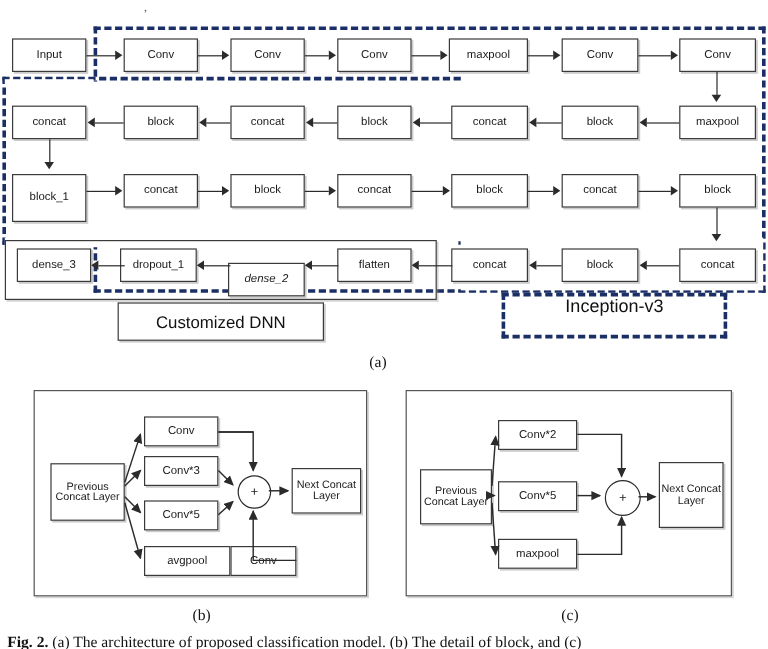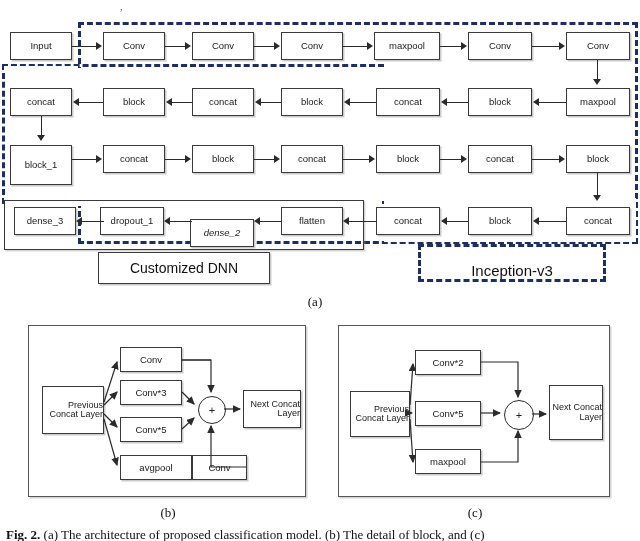--- a/index.html
+++ b/index.html
@@ -12,21 +12,21 @@
     box-sizing:border-box;
     border:1.3px solid #3a3a3a;
     background:#ffffff;
     display:flex;align-items:center;justify-content:center;
     font-size:9.5px;line-height:1.05;
     color:#1a1a1a;
     text-align:center;
     box-shadow:1.5px 1.5px 0 rgba(140,140,140,.45);
     white-space:nowrap;
   }
-  .node.multi{white-space:normal;font-size:9px;text-align:right;}
+  .node.multi{white-space:normal;font-size:9px;}
 
   
   .ln{position:absolute;background:#2b2b2b;}
   .lnh{height:1.2px;}
   .lnv{width:1.2px;}
   .ah{position:absolute;width:0;height:0;}
   .ah-r{border-top:4px solid transparent;border-bottom:4px solid transparent;border-left:6.5px solid #2b2b2b;}
   .ah-l{border-top:4px solid transparent;border-bottom:4px solid transparent;border-right:6.5px solid #2b2b2b;}
   .ah-d{border-left:4px solid transparent;border-right:4px solid transparent;border-top:6.5px solid #2b2b2b;}
 
@@ -41,21 +41,21 @@
   .labelbox{
     position:absolute;box-sizing:border-box;
     border:1.3px solid #3a3a3a;background:#fff;
     display:flex;align-items:center;justify-content:center;
     font-size:14px;color:#111;
     box-shadow:1.5px 1.5px 0 rgba(140,140,140,.45);
   }
   .dashlabel{
     position:absolute;box-sizing:border-box;
     border:3.4px dashed #1b2f66;background:transparent;
-    display:flex;align-items:flex-end;justify-content:center;
+    display:flex;align-items:flex-start;justify-content:center;
     font-size:15px;color:#111;
   }
 
   
   .plainframe{position:absolute;box-sizing:border-box;
     border:1.3px solid #3a3a3a;background:transparent;
     box-shadow:1.5px 1.5px 0 rgba(150,150,150,.4);}
 
   
   .panel{position:absolute;box-sizing:border-box;

